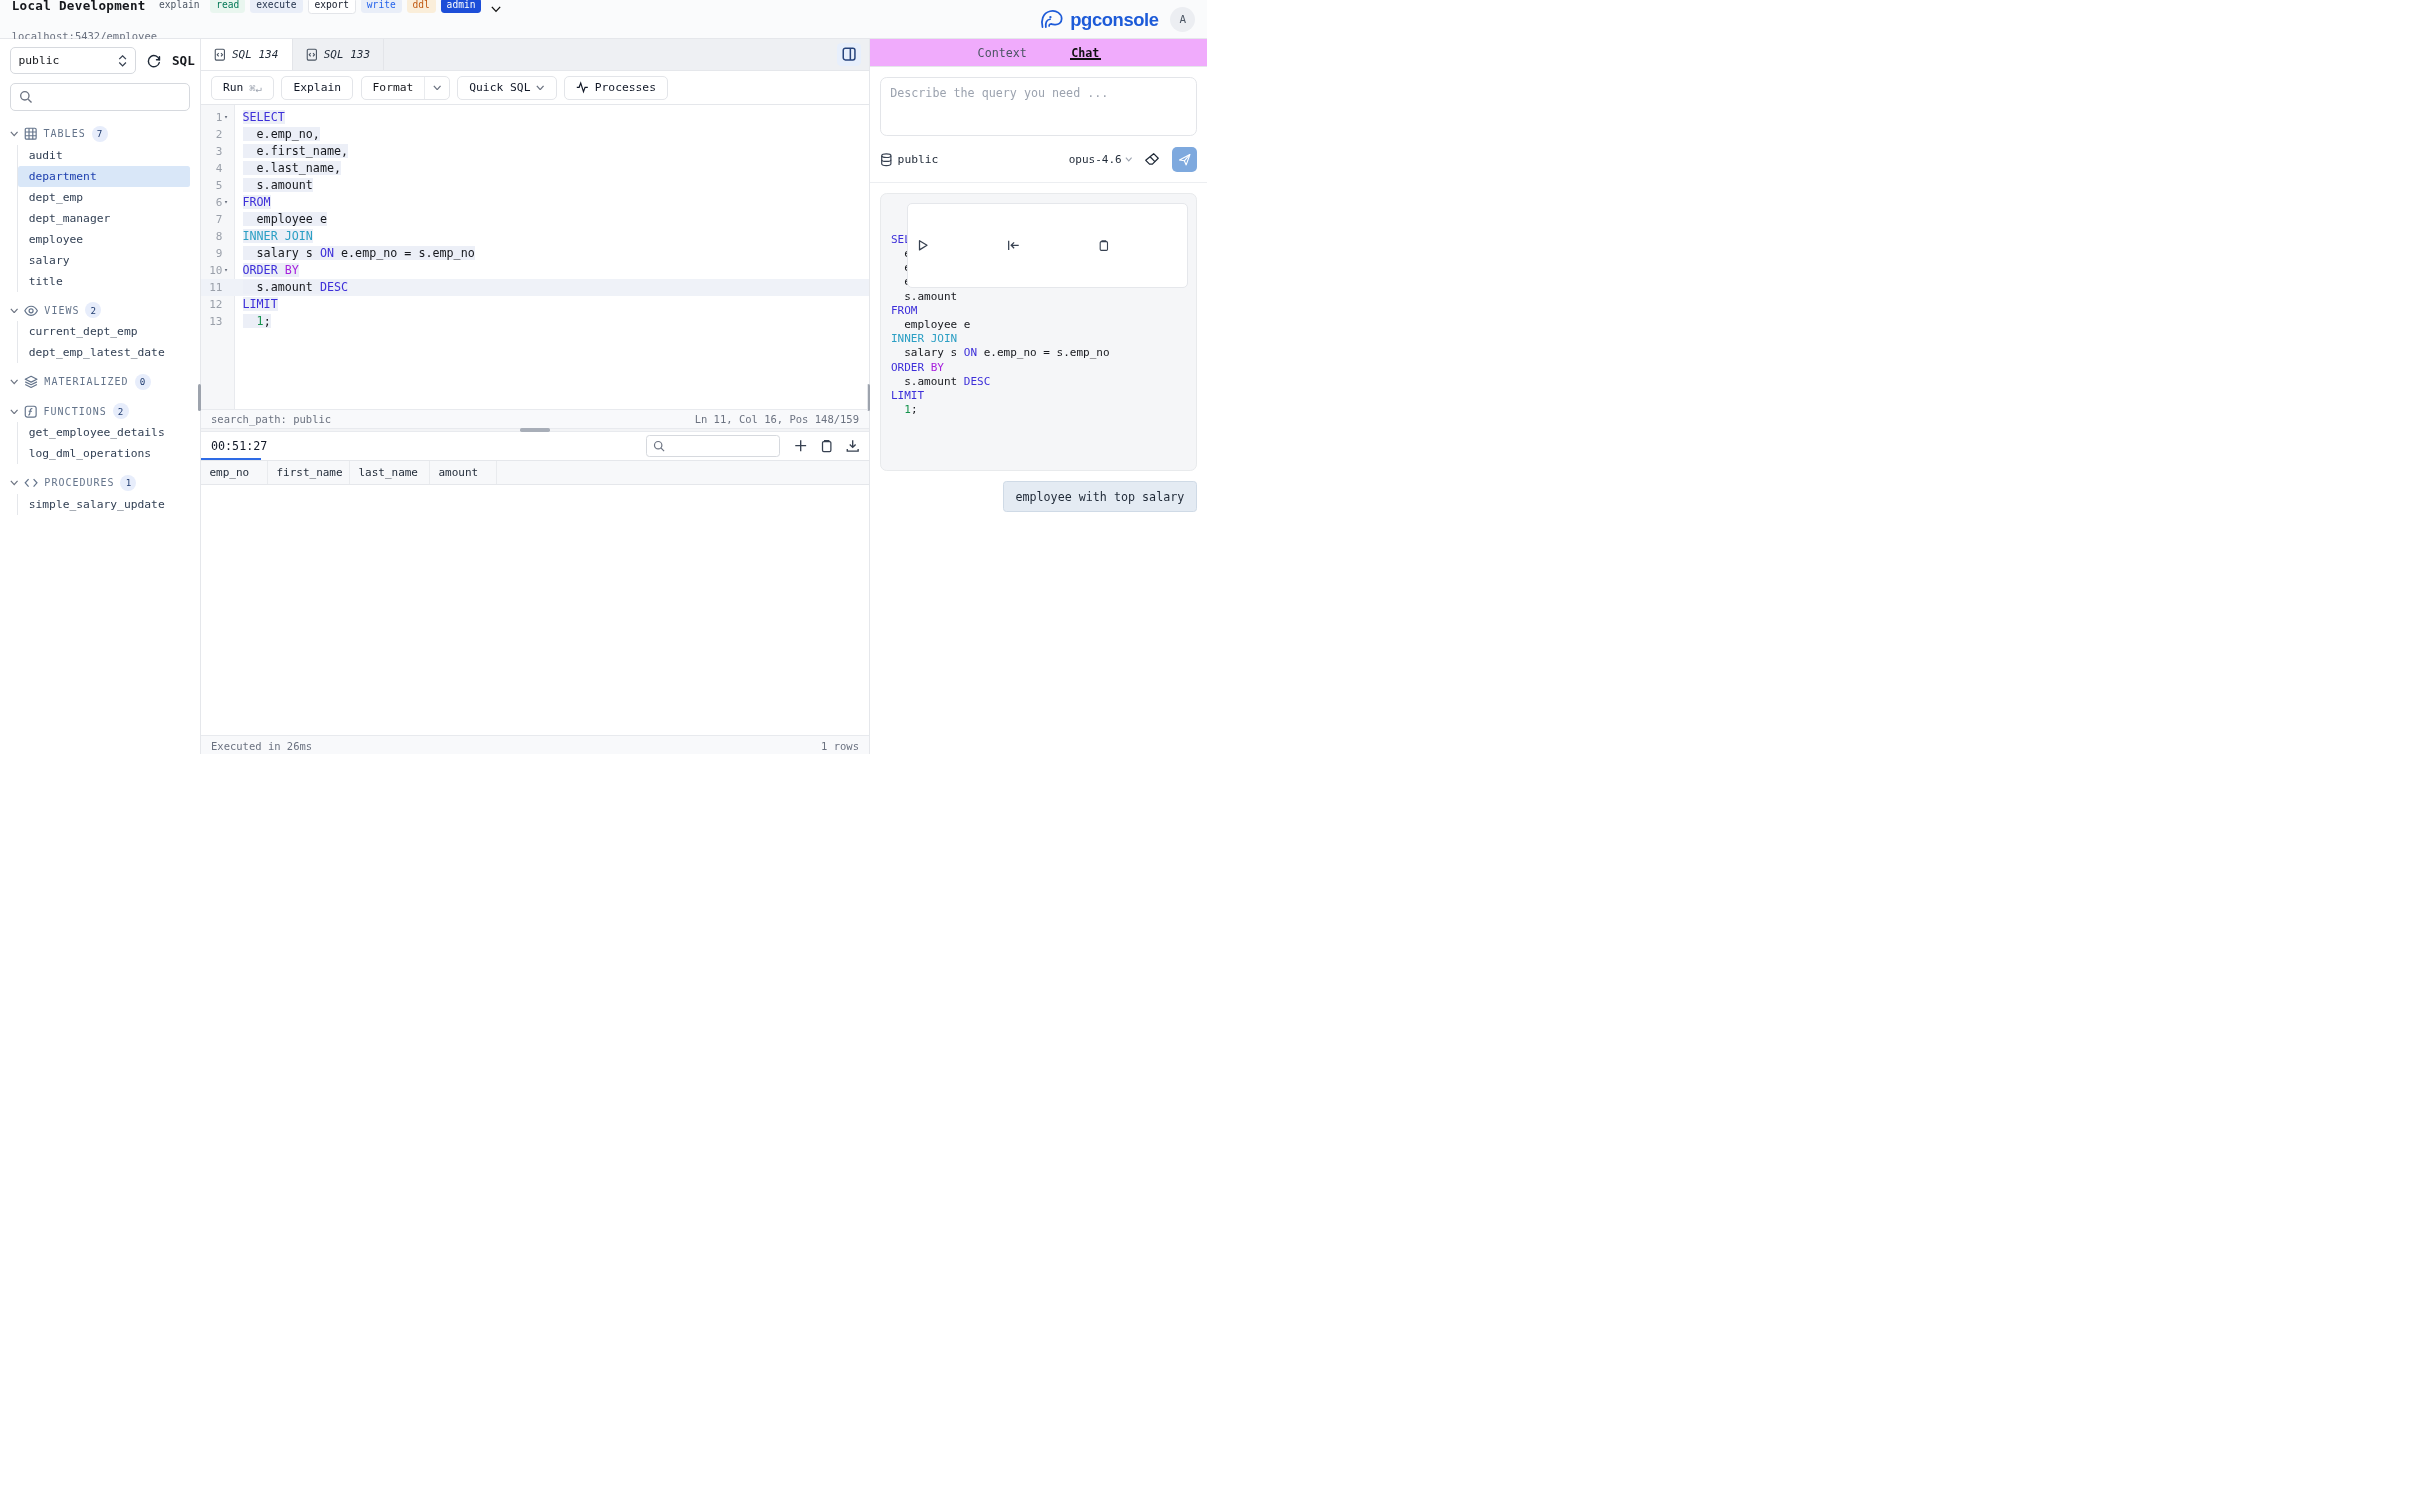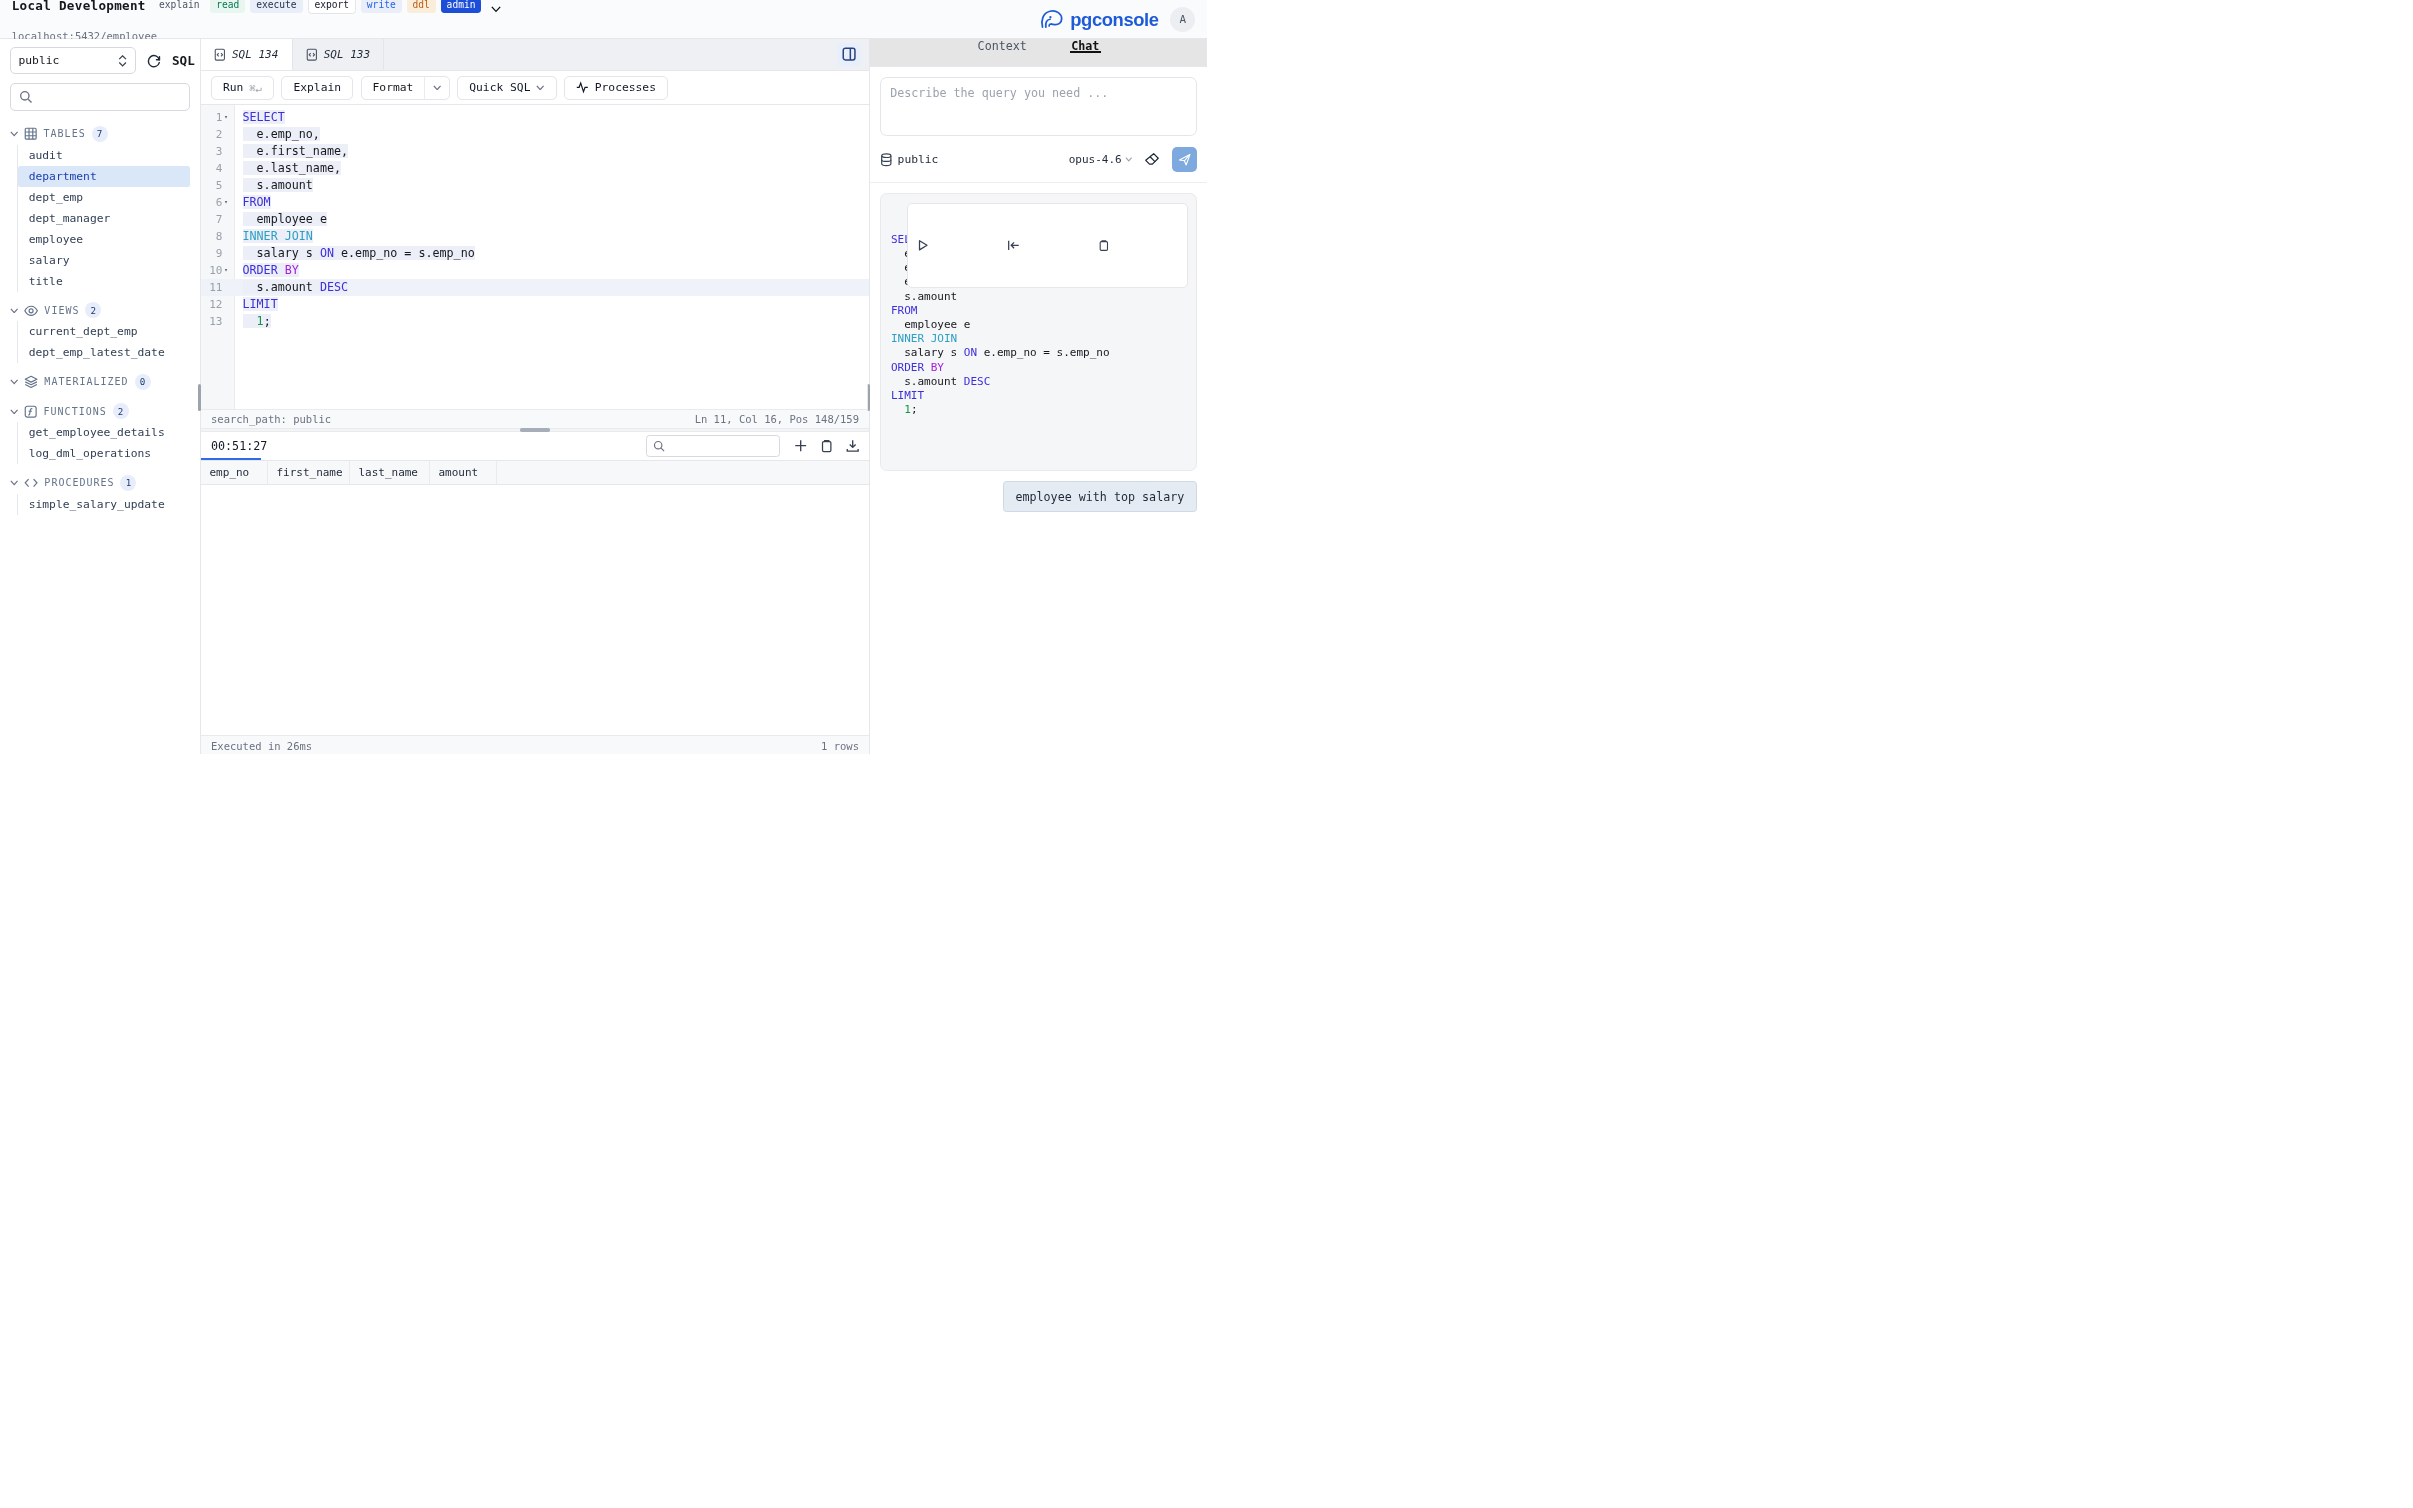--- a/index.html
+++ b/index.html
@@ -110,22 +110,22 @@
   .grid-row.head{background:#f7f8fa;border-bottom:0.8px solid var(--border);color:#1f2937;}
   .grid-row.body{background:#fff;border-bottom:0.8px solid #eceef1;}
   .cell{display:flex;align-items:center;padding:0 8.4px;border-right:0.8px solid #e9ebee;overflow:hidden;white-space:nowrap;}
   .cell.last{flex:1;border-right:none;}
   .results-spacer{flex:1;background:#fff;}
   .results-footer{height:20px;background:var(--panelbg);border-top:0.8px solid #e8eaee;display:flex;
     justify-content:space-between;align-items:center;padding:0 10px;font-size:10.5px;color:var(--muted);}
 
   
   .right{border-left:0.8px solid var(--border);display:flex;flex-direction:column;background:#fff;min-width:0;}
-  .chat-tabs{height:28px;background:#e5e5e5;border-bottom:0.8px solid var(--border);display:flex;
-    justify-content:center;align-items:flex-start;gap:41px;font-size:11.7px;}
+  .chat-tabs{height:28px;background:#f0abfc;border-bottom:0.8px solid var(--border);display:flex;
+    justify-content:center;align-items:center;gap:41px;font-size:11.7px;}
   .chat-tab{display:flex;align-items:center;color:#4b5563;cursor:pointer;position:relative;padding:0 1.7px;}
   .chat-tab.active{color:#111;font-weight:bold;}
   .chat-tab.active::after{content:"";position:absolute;left:0;right:0;bottom:0;height:1.7px;background:#111;}
   .chat-input-sec{padding:10px;border-bottom:0.8px solid var(--border-soft);}
   .chat-textarea{width:100%;height:59px;border:0.8px solid #e3e5e9;border-radius:6.7px;resize:none;
     font-family:inherit;font-size:11.7px;padding:7.5px 9.2px;color:#111;outline:none;}
   .chat-textarea::placeholder{color:#9ca3af;}
   .chat-meta{display:flex;align-items:center;margin-top:8.4px;gap:6.7px;}
   .chat-db{display:flex;align-items:center;gap:5px;font-size:11.3px;color:#1f2937;}
   .meta-spacer{flex:1;}

